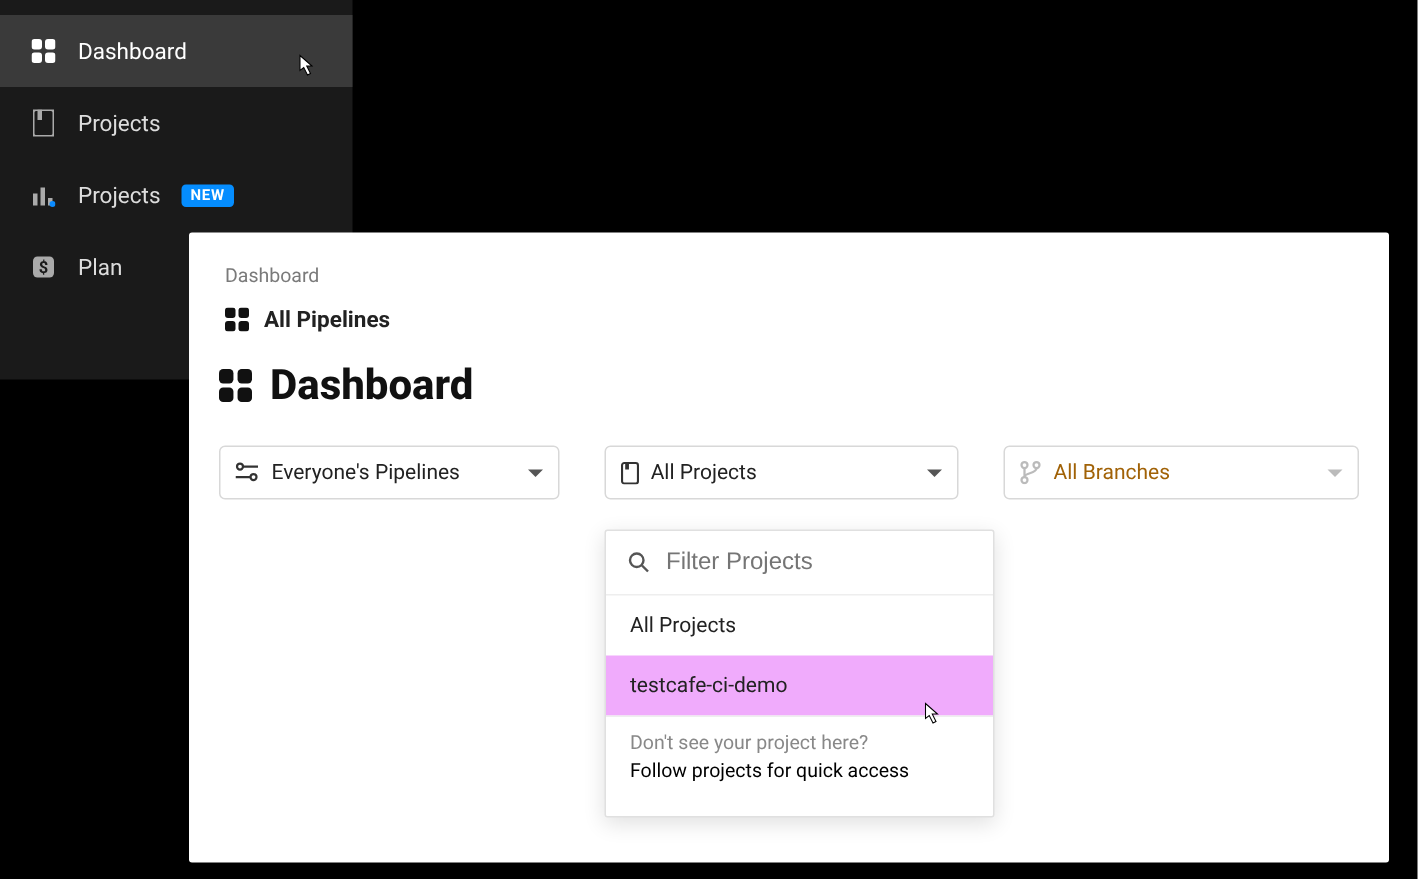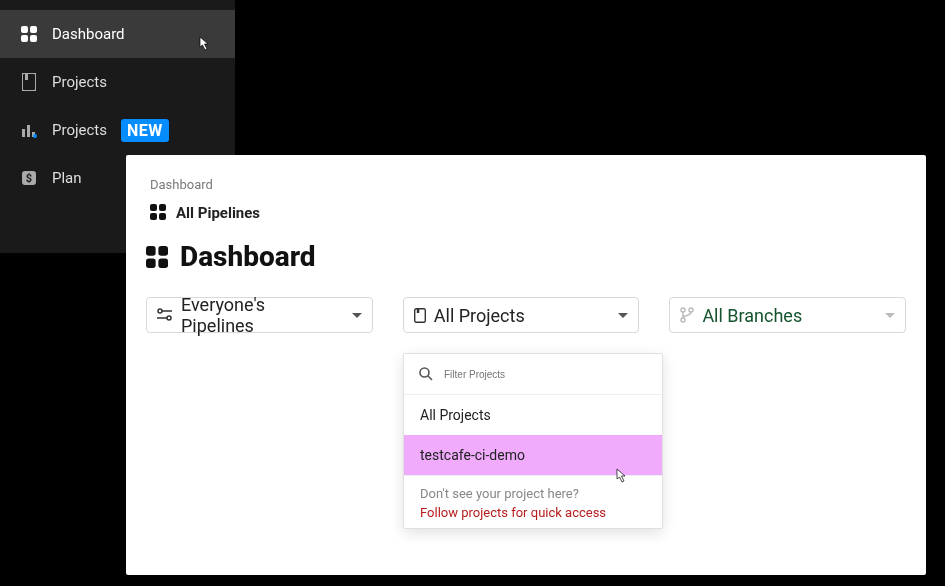--- a/index.html
+++ b/index.html
@@ -36,21 +36,21 @@
   }
   .side-icon {
     width: 18px; height: 18px;
     display: flex; align-items: center; justify-content: center;
     flex-shrink: 0;
   }
   .side-label { white-space: nowrap; overflow: hidden; }
   .badge-new {
     background: #058dff;
     color: #fff;
-    font-size: 16px;
+    font-size: 10px;
     font-weight: 700;
     padding: 2px 6px;
     border-radius: 3px;
     letter-spacing: 0.5px;
   }
   .cursor-img {
     position: absolute;
     pointer-events: none;
   }
   .panel {
@@ -62,20 +62,21 @@
     background: #fff;
     border-radius: 2px;
   }
   .crumb {
     color: #7a7a7a;
     font-size: 13px;
     padding: 22px 24px 0 24px;
   }
   .subhead {
     display: flex;
+    align-items: center;
     gap: 10px;
     padding: 12px 24px 0 24px;
     font-size: 15px;
     font-weight: 700;
     color: #222;
   }
   .title-row {
     display: flex;
     align-items: center;
     gap: 12px;
@@ -94,24 +95,24 @@
   .drop {
     border: 1px solid #d8d8d8;
     border-radius: 4px;
     height: 36px;
     display: flex;
     align-items: center;
     padding: 0 10px;
     gap: 8px;
     background: #fff;
     color: #222;
-    font-size: 18px;
+    font-size: 14px;
     cursor: pointer;
   }
-  .drop.disabled { color: #14532d; }
+  .drop.disabled { color: #a16207; }
   .drop .spacer { flex: 1; }
   .drop.w1 { width: 230px; }
   .drop.w2 { width: 240px; }
   .drop.w3 { width: 240px; }
   .caret {
     width: 0; height: 0;
     border-left: 5px solid transparent;
     border-right: 5px solid transparent;
     border-top: 5px solid #555;
   }
@@ -130,37 +131,37 @@
   .menu-search {
     display: flex;
     align-items: center;
     gap: 10px;
     padding: 12px 14px;
     border-bottom: 1px solid #eee;
   }
   .menu-search input {
     border: none;
     outline: none;
-    font-size: 10px;
+    font-size: 16px;
     width: 100%;
   }
   .menu-item {
     padding: 12px 16px;
     cursor: pointer;
     color: #222;
   }
   .menu-item.hover { background: #f0abfc; }
   .menu-footer {
     border-top: 1px solid #eee;
-    padding: 10px 16px 8px 16px;
+    padding: 10px 16px 22px 16px;
     color: #888;
     font-size: 13px;
   }
   .menu-footer a {
-    color: #b91c1c;
+    color: #000000;
     text-decoration: none;
     display: block;
     margin-top: 4px;
   }
   svg { display: block; }
 </style>
 </head>
 <body>
 
 <div class="sidebar">

